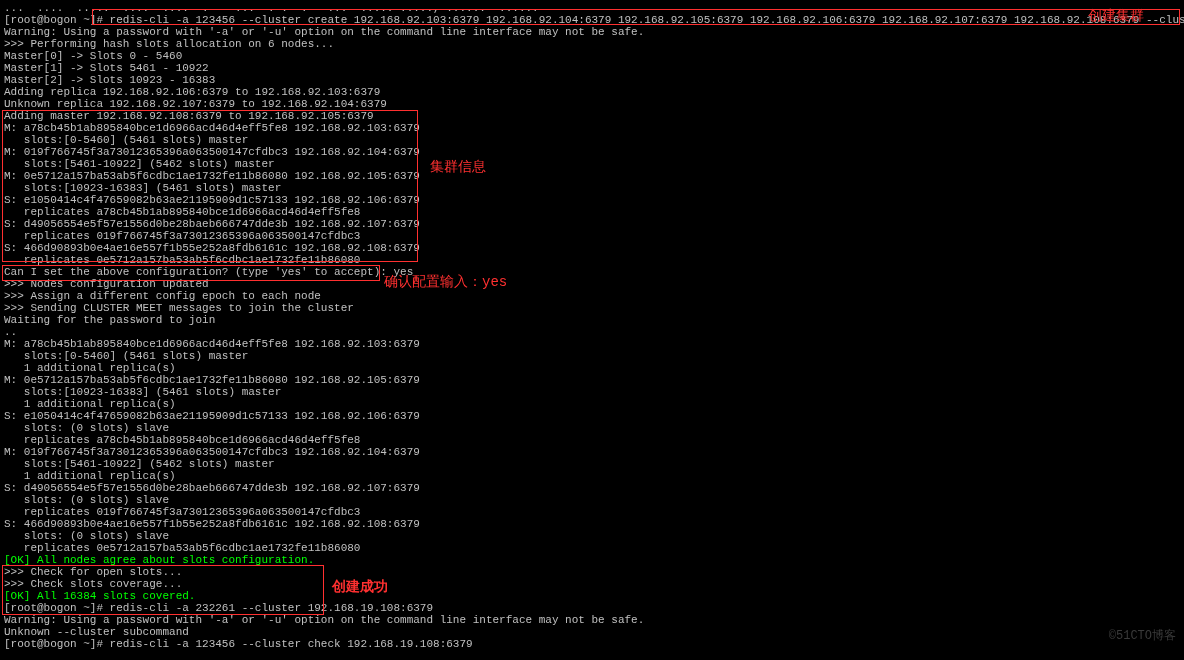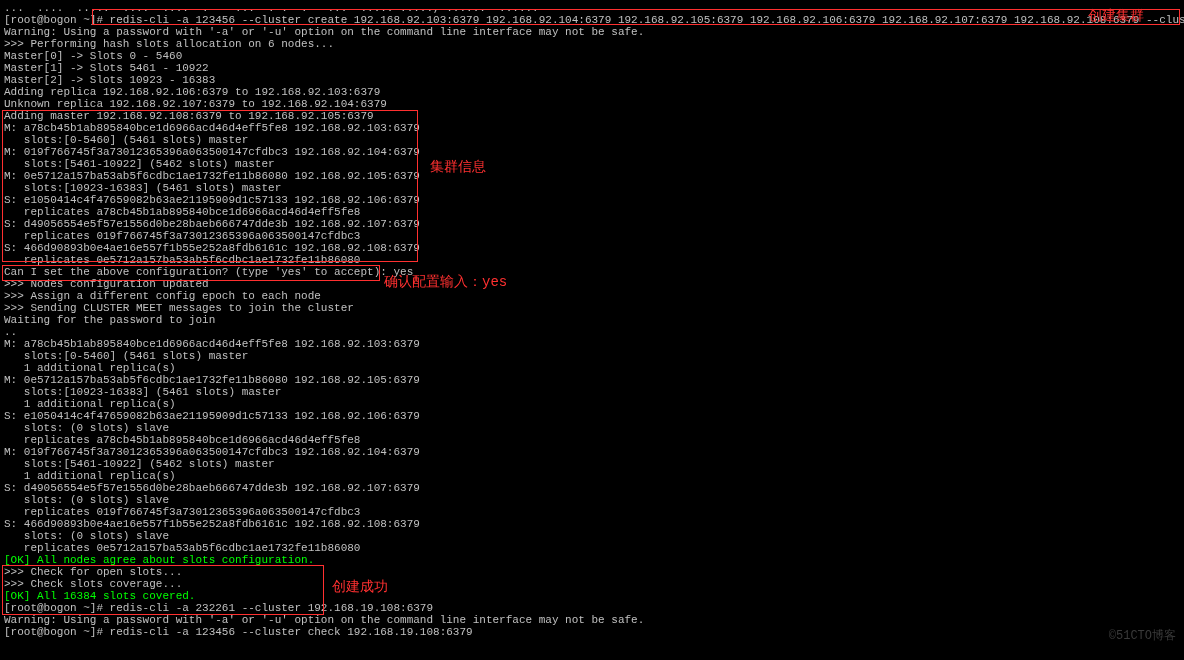--- a/index.html
+++ b/index.html
@@ -96,26 +96,27 @@
     <div class="line ">   replicates 019f766745f3a73012365396a063500147cfdbc3</div>
     <div class="line ">S: 466d90893b0e4ae16e557f1b55e252a8fdb6161c 192.168.92.108:6379</div>
     <div class="line ">   slots: (0 slots) slave</div>
     <div class="line ">   replicates 0e5712a157ba53ab5f6cdbc1ae1732fe11b86080</div>
     <div class="line green">[OK] All nodes agree about slots configuration.</div>
     <div class="line ">&gt;&gt;&gt; Check for open slots...</div>
     <div class="line ">&gt;&gt;&gt; Check slots coverage...</div>
     <div class="line green">[OK] All 16384 slots covered.</div>
     <div class="line ">[root@bogon ~]# redis-cli -a 232261 --cluster 192.168.19.108:6379</div>
     <div class="line ">Warning: Using a password with '-a' or '-u' option on the command line interface may not be safe.</div>
+    <div class="line ">Unknown --cluster subcommand</div>
     <div class="line ">[root@bogon ~]# redis-cli -a 123456 --cluster check 192.168.19.108:6379</div>
   </div>
 
 <div class="box" id="box-command" style="top: 9px; left: 92px; width: 1088px; height: 16px;"></div>
 <div class="box" id="box-info" style="top: 110px; left: 2px; width: 416px; height: 152px;"></div>
 <div class="box" id="box-confirm" style="top: 265px; left: 2px; width: 378px; height: 16px;"></div>
 <div class="box" id="box-success" style="top: 565px; left: 2px; width: 322px; height: 50px;"></div>
 
 <div class="annotation" id="ann-create" style="top: 9px; left: 1088px;">创建集群</div>
 <div class="annotation" id="ann-info" style="top: 160px; left: 430px;">集群信息</div>
 <div class="annotation" id="ann-confirm" style="top: 276px; left: 384px; font-family: Liberation Mono, monospace;">确认配置输入：yes</div>
-<div class="annotation" id="ann-success" style="top: 580px; left: 332px;">创建成功</div>
+<div class="annotation" id="ann-success" style="top: 580px; left: 332px; font-weight: bold;">创建成功</div>
 
 <div class="watermark">©51CTO博客</div>
 
 </body></html>

